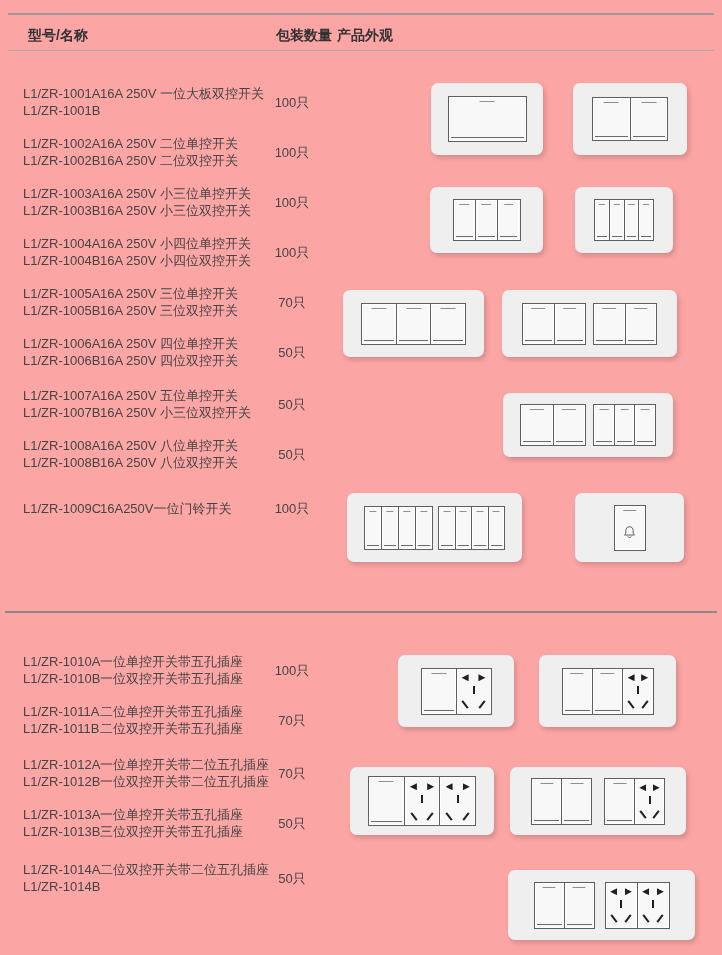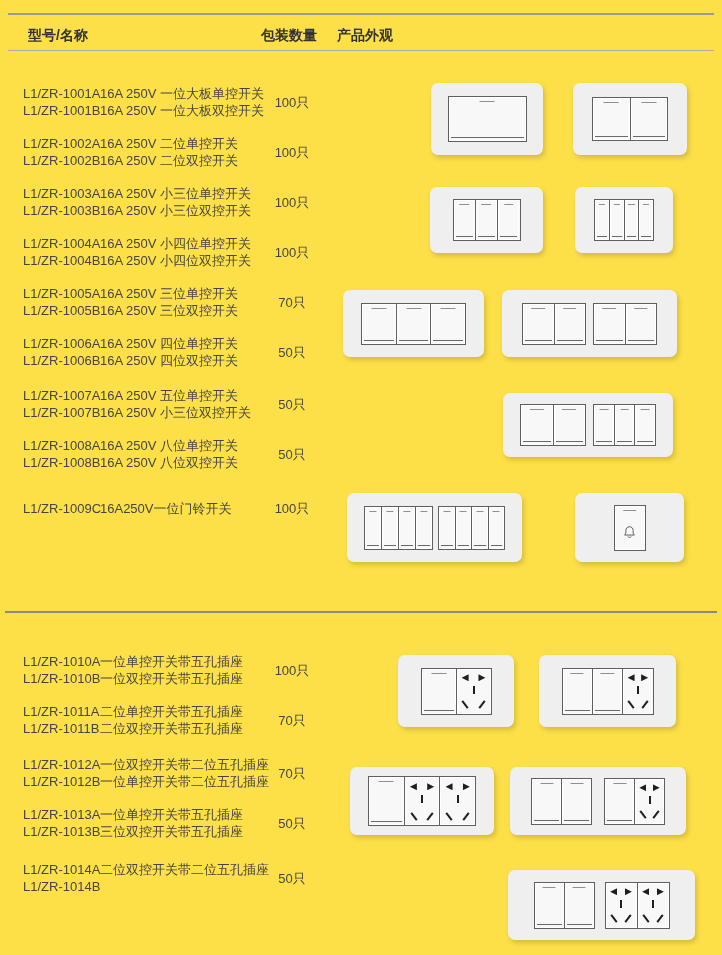--- a/index.html
+++ b/index.html
@@ -1,26 +1,26 @@
 <!DOCTYPE html>
 <html><head>
 <meta charset="utf-8">
 <style>
   html,body{margin:0;padding:0;background:#ffffff;}
   body{font-family:"Liberation Sans","DejaVu Sans",sans-serif;color:#454545;}
-  .page{position:relative;width:722px;height:955px;background:#fde047;overflow:hidden;}
+  .page{position:relative;width:722px;height:955px;background:#fca5a5;overflow:hidden;}
 
   .rule{position:absolute;background:#9a9a9a;}
   .rule-top{left:8px;right:8px;top:13px;height:2px;}
   .rule-header{left:8px;right:8px;top:50px;height:1px;background:#ababab;}
   .rule-mid{left:5px;right:5px;top:611px;height:2px;background:#8a8a8a;}
 
   .header-text{position:absolute;top:27px;font-size:14px;font-weight:bold;color:#333;white-space:nowrap;}
   .h-model{left:28px;}
-  .h-qty{left:261px;font-family:Liberation Serif, serif;}
+  .h-qty{left:276px;font-family:Liberation Serif, serif;}
   .h-look{left:337px;}
 
   .row{position:absolute;left:0;width:360px;font-size:13px;line-height:17px;color:#454545;}
   .models{position:absolute;left:10px;top:0;white-space:nowrap;margin-left:13px;}
   .names{position:absolute;left:100px;top:0;white-space:nowrap;}
   .qty{position:absolute;left:259px;top:9px;width:66px;text-align:center;white-space:nowrap;}
   .row.single .qty{top:0;}
 
   .panel{position:absolute;background:#efefef;border-radius:7px;
          box-shadow:2px 3px 5px rgba(0,0,0,.16);
@@ -57,21 +57,20 @@
   <span class="header-text h-look">产品外观</span>
 
   <div class="rule rule-header"></div>
 
   <div class="row" style="top:85px">
     <div class="models">
       <div>L1/ZR-1001A</div>
       <div>L1/ZR-1001B</div>
     </div>
     <div class="names">
-      <div>16A 250V 一位大板单控开关</div>
       <div>16A 250V 一位大板双控开关</div>
     </div>
     <div class="qty">100只</div>
   </div>
 
   <div class="row" style="top:135px">
     <div class="models">
       <div>L1/ZR-1002A</div>
       <div>L1/ZR-1002B</div>
     </div>
@@ -189,22 +188,22 @@
     </div>
     <div class="qty">70只</div>
   </div>
 
   <div class="row" style="top:756px">
     <div class="models">
       <div>L1/ZR-1012A</div>
       <div>L1/ZR-1012B</div>
     </div>
     <div class="names">
+      <div>一位单控开关带二位五孔插座</div>
       <div>一位双控开关带二位五孔插座</div>
-      <div>一位单控开关带二位五孔插座</div>
     </div>
     <div class="qty">70只</div>
   </div>
 
   <div class="row" style="top:806px">
     <div class="models">
       <div>L1/ZR-1013A</div>
       <div>L1/ZR-1013B</div>
     </div>
     <div class="names">

